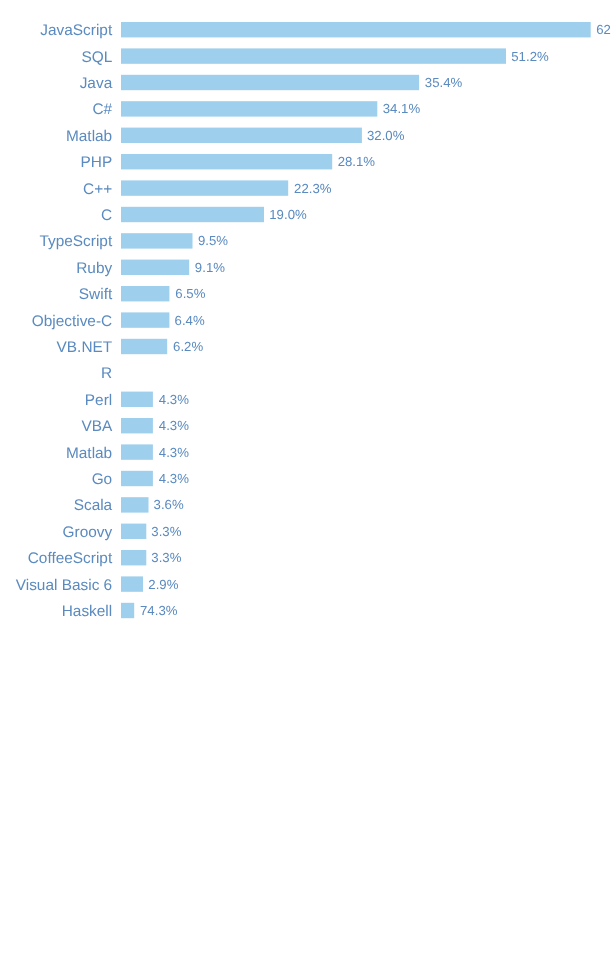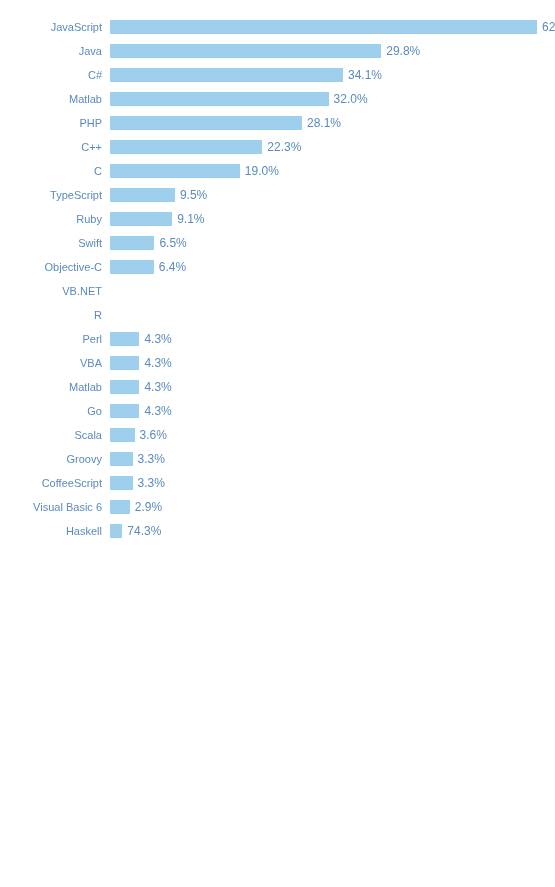--- a/index.html
+++ b/index.html
@@ -18,21 +18,21 @@
     .bar-row {
       display: flex;
       align-items: center;
       margin-bottom: 6px;
       height: 18px;
     }
     .label {
       width: 100px;
       text-align: right;
       padding-right: 8px;
-      font-size: 11px;
+      font-size: 14px;
       color: #5a8abf;
       flex-shrink: 0;
       white-space: nowrap;
     }
     .bar-wrapper {
       flex: 1;
       display: flex;
       align-items: center;
     }
     .bar {
@@ -52,24 +52,31 @@
 
 <div class="chart-container">
     <div class="bar-row">
       <div class="label">JavaScript</div>
       <div class="bar-wrapper">
         <div class="bar" style="width: 427px;"></div>
         <div class="value">62.5%</div>
       </div>
     </div>
     <div class="bar-row">
+      <div class="label">SQL</div>
+      <div class="bar-wrapper">
+        <div class="bar" style="width: 349.798px;"></div>
+        <div class="value">51.2%</div>
+      </div>
+    </div>
+    <div class="bar-row">
       <div class="label">Java</div>
       <div class="bar-wrapper">
         <div class="bar" style="width: 271.23px;"></div>
-        <div class="value">29.8%</div>
+        <div class="value">35.4%</div>
       </div>
     </div>
     <div class="bar-row">
       <div class="label">C#</div>
       <div class="bar-wrapper">
         <div class="bar" style="width: 232.971px;"></div>
         <div class="value">34.1%</div>
       </div>
     </div>
     <div class="bar-row">
@@ -123,20 +130,24 @@
     </div>
     <div class="bar-row">
       <div class="label">Objective-C</div>
       <div class="bar-wrapper">
         <div class="bar" style="width: 43.7248px;"></div>
         <div class="value">6.4%</div>
       </div>
     </div>
     <div class="bar-row">
       <div class="label">VB.NET</div>
+      <div class="bar-wrapper">
+        <div class="bar" style="width: 42.3584px;"></div>
+        <div class="value">6.2%</div>
+      </div>
     </div>
     <div class="bar-row">
       <div class="label">R</div>
     </div>
     <div class="bar-row">
       <div class="label">Perl</div>
       <div class="bar-wrapper">
         <div class="bar" style="width: 29.3776px;"></div>
         <div class="value">4.3%</div>
       </div>

